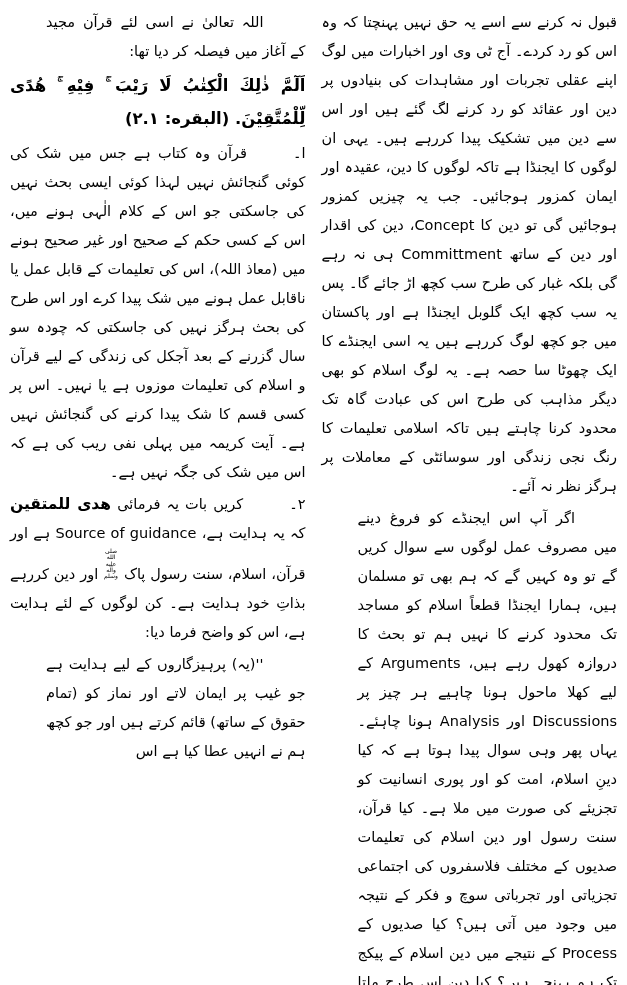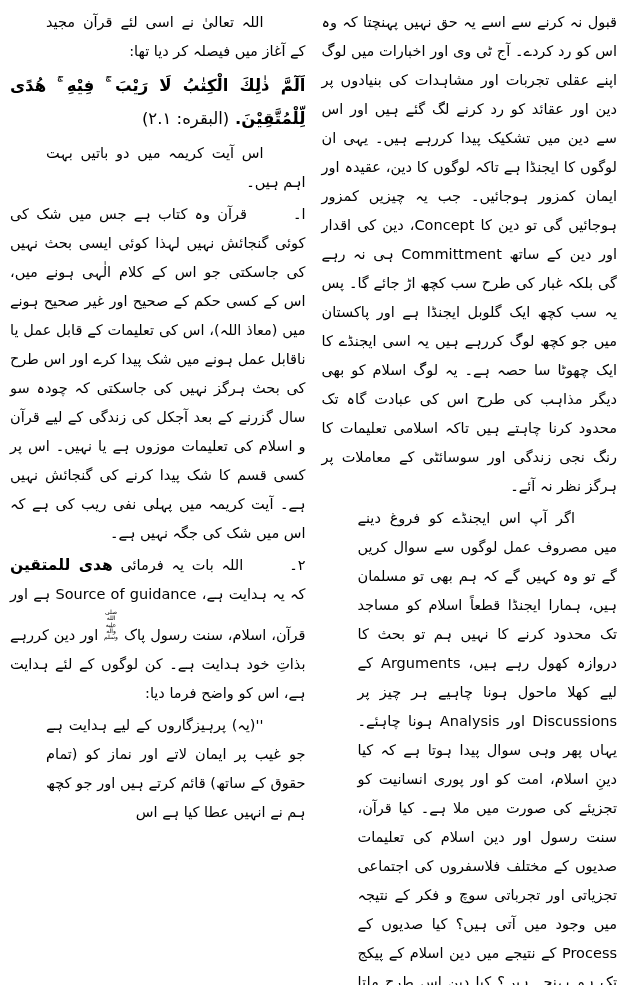--- a/index.html
+++ b/index.html
@@ -36,21 +36,21 @@
     margin: 6px 0 12px 0;
     line-height: 1.4;
   }
   .verse {
     font-size: 16.5px;
     font-weight: bold;
     line-height: 33px;
     text-align: justify;
     margin: 3px 0 4px 0;
   }
-  .verse-ref { white-space: nowrap; font-weight: normal; }
+  .verse-ref { white-space: nowrap; font-weight: bold; }
   .marker { font-weight: normal; }
   .gap { display: inline-block; width: 46px; }
   .inline-bold { font-weight: bold; font-size: 15.5px; }
   .durood {
     display: inline-block;
     width: 16px;
     font-size: 6px;
     line-height: 1.05;
     vertical-align: 1px;
     text-align: center;
@@ -67,23 +67,22 @@
     <p class="body-text indent">اگر آپ اس ایجنڈے کو فروغ دینے میں مصروف عمل لوگوں سے سوال کریں گے تو وہ کہیں گے کہ ہم بھی تو مسلمان ہیں، ہمارا ایجنڈا قطعاً اسلام کو مساجد تک محدود کرنے کا نہیں ہم تو بحث کا دروازہ کھول رہے ہیں، Arguments کے لیے کھلا ماحول ہونا چاہیے ہر چیز پر Discussions اور Analysis ہونا چاہئے۔ یہاں پھر وہی سوال پیدا ہوتا ہے کہ کیا دینِ اسلام، امت کو اور پوری انسانیت کو تجزیئے کی صورت میں ملا ہے۔ کیا قرآن، سنت رسول اور دین اسلام کی تعلیمات صدیوں کے مختلف فلاسفروں کی اجتماعی تجزیاتی اور تجرباتی سوچ و فکر کے نتیجہ میں وجود میں آتی ہیں؟ کیا صدیوں کے Process کے نتیجے میں دین اسلام کے پیکج تک ہم پہنچے ہیں؟ کیا دین اس طرح ملتا ہے اور ایسے وجود میں آیا ہے؟ بس یہ ایک Confusion ہے جس کو دور کرنے کی ضرورت ہے۔</p>
   </div>
 
   <div class="col">
 
     <p class="body-text indent">اللہ تعالیٰ نے اسی لئے قرآن مجید کے آغاز میں فیصلہ کر دیا تھا:</p>
 
     <p class="verse"><span>اَلٓمَّ ذٰلِكَ الْكِتٰبُ لَا رَيْبَ ۚ فِيْهِ ۚ هُدًى لِّلْمُتَّقِيْنَ.</span> <span class="verse-ref">(البقره: ۲.۱)</span></p>
 
 
-    <p class="body-text indent">اس آیت کریمہ میں دو باتیں بہت اہم ہیں۔</p>
 
     <p class="body-text"><span class="marker">ا۔</span><span class="gap"></span><span>قرآن وہ کتاب ہے جس میں شک کی کوئی گنجائش نہیں لہذا کوئی ایسی بحث نہیں کی جاسکتی جو اس کے کلام الٰہی ہونے میں، اس کے کسی حکم کے صحیح اور غیر صحیح ہونے میں (معاذ اللہ)، اس کی تعلیمات کے قابل عمل یا ناقابل عمل ہونے میں شک پیدا کرے اور اس طرح کی بحث ہرگز نہیں کی جاسکتی کہ چودہ سو سال گزرنے کے بعد آجکل کی زندگی کے لیے قرآن و اسلام کی تعلیمات موزوں ہے یا نہیں۔ اس پر کسی قسم کا شک پیدا کرنے کی گنجائش نہیں ہے۔ آیت کریمہ میں پہلی نفی ریب کی ہے کہ اس میں شک کی جگہ نہیں ہے۔</span></p>
 
-    <p class="body-text"><span class="marker">۲۔</span><span class="gap"></span><span>اللہ بات یہ فرمائی </span><span class="inline-bold">ھدی للمتقین</span><span> کہ یہ ہدایت ہے، Source of guidance ہے اور قرآن، اسلام، سنت رسول پاک </span><span class="durood">صلى الله عليه وآله وسلم</span><span> اور دین کررہے بذاتِ خود ہدایت ہے۔ کن لوگوں کے لئے ہدایت ہے، اس کو واضح فرما دیا:</span></p>
+    <p class="body-text"><span class="marker">۲۔</span><span class="gap"></span><span>کریں بات یہ فرمائی </span><span class="inline-bold">ھدی للمتقین</span><span> کہ یہ ہدایت ہے، Source of guidance ہے اور قرآن، اسلام، سنت رسول پاک </span><span class="durood">صلى الله عليه وآله وسلم</span><span> اور دین کررہے بذاتِ خود ہدایت ہے۔ کن لوگوں کے لئے ہدایت ہے، اس کو واضح فرما دیا:</span></p>
 
 
     <p class="body-text indent">''(یہ) پرہیزگاروں کے لیے ہدایت ہے جو غیب پر ایمان لاتے اور نماز کو (تمام حقوق کے ساتھ) قائم کرتے ہیں اور جو کچھ ہم نے انہیں عطا کیا ہے اس</p>
   </div>
 
 </div>
 
 </body></html>

